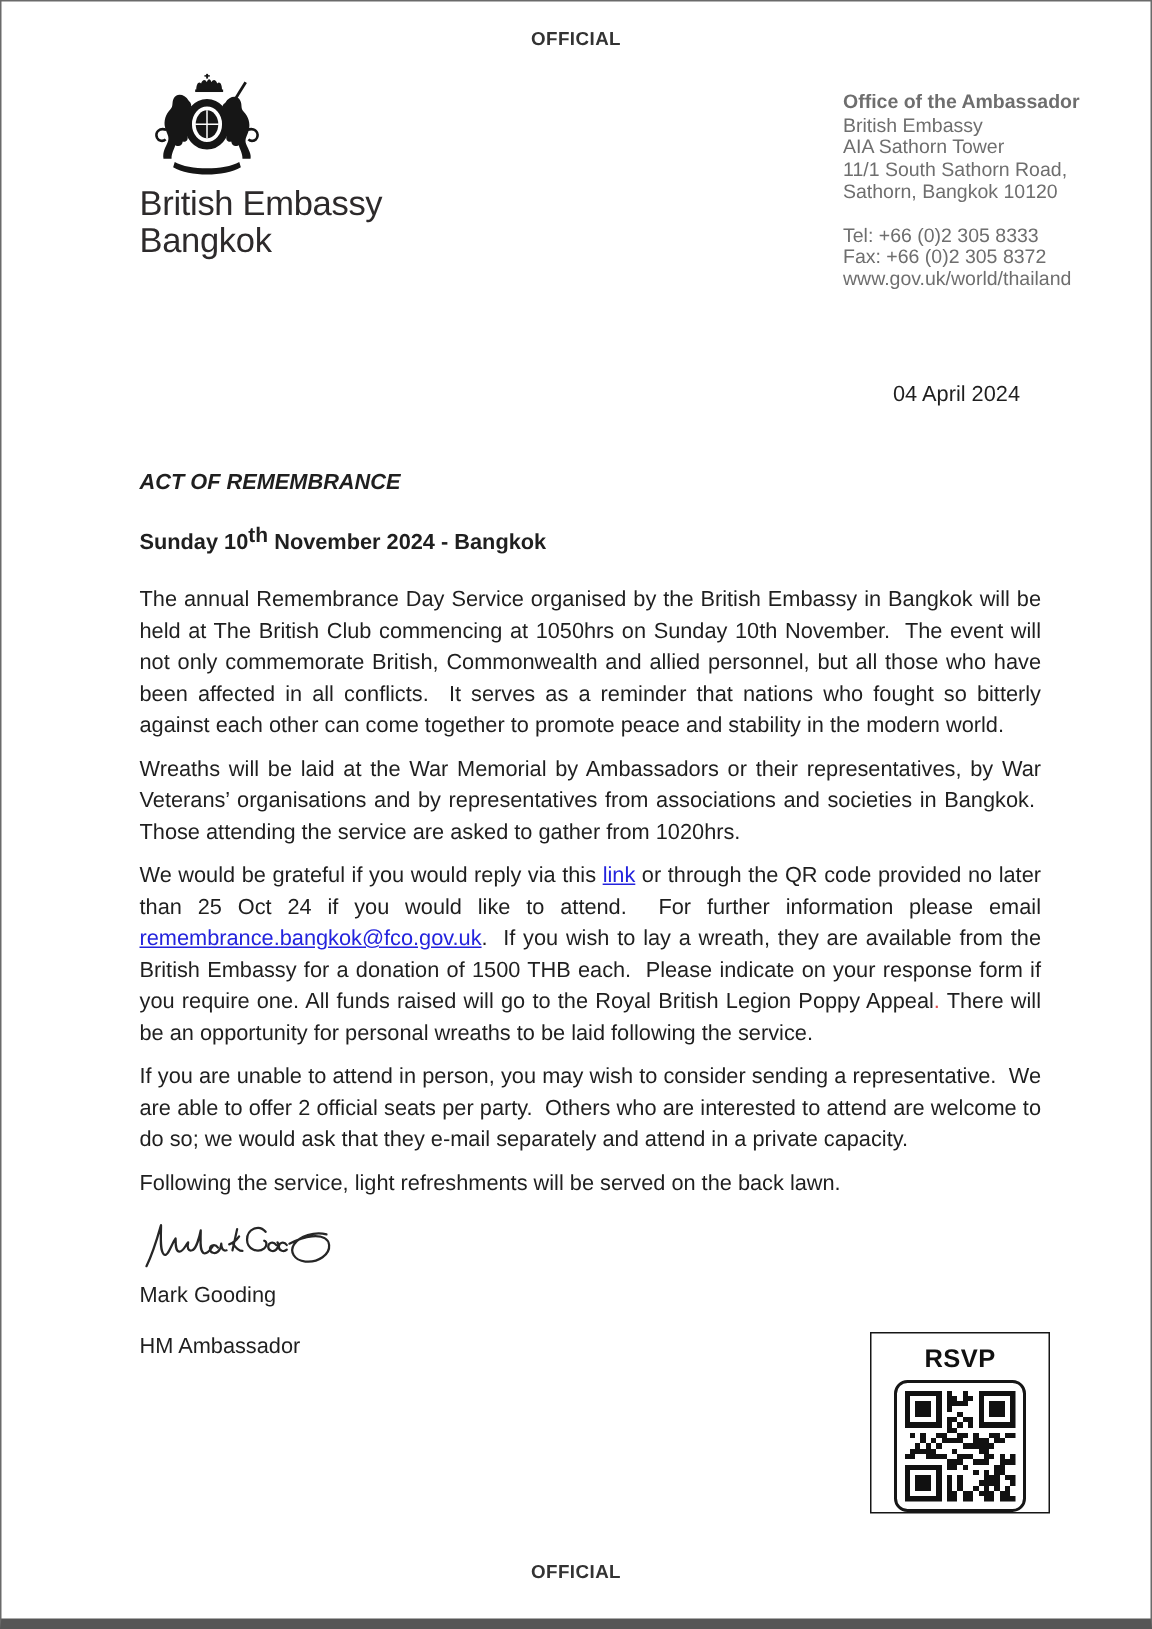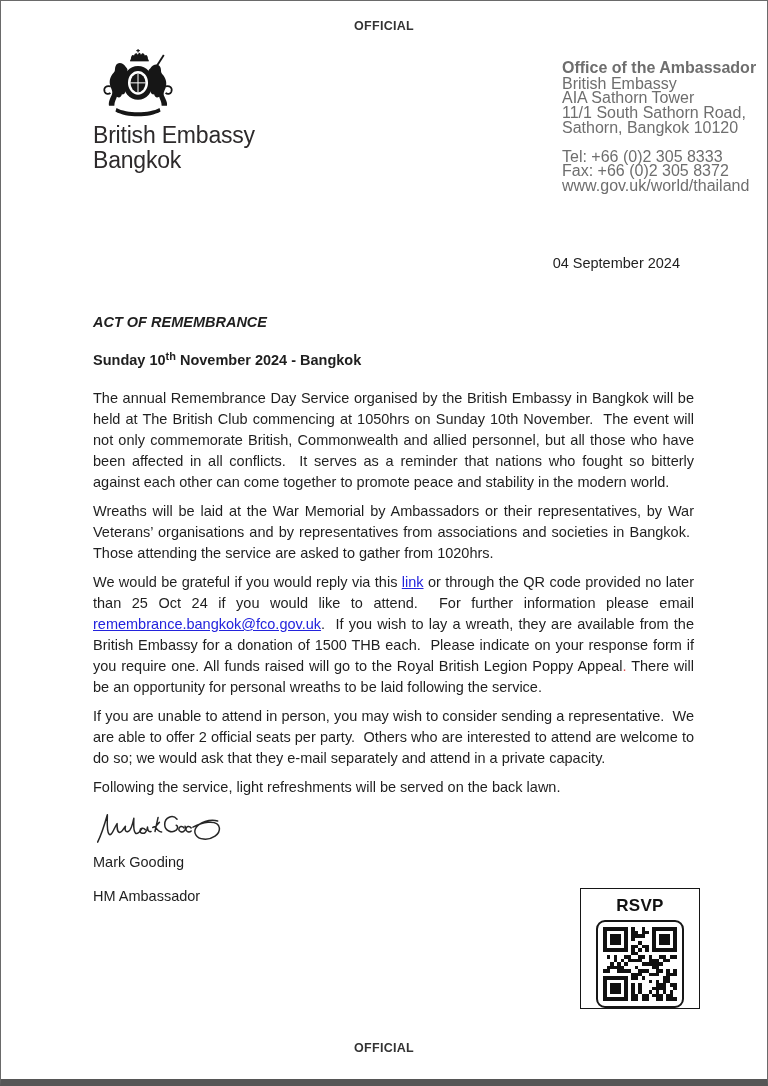--- a/index.html
+++ b/index.html
@@ -18,37 +18,37 @@
   .classification.footer { bottom:24px; }
 
   .header-row {
     position:absolute; top:44px; left:92px; width:601px;
     display:flex; justify-content:space-between; align-items:flex-start;
   }
   .logo-block { width:260px; }
   .crest { display:block; margin:4px 0 2px 2px; }
   .logo-text { font-size:23px; line-height:25px; color:#2d2a2b; letter-spacing:-.2px; }
 
-  .addr { width:132px; font-size:16px; line-height:14.7px; color:#6e6e6e; padding-top:16px; white-space:nowrap; }
+  .addr { width:132px; font-size:13px; line-height:14.7px; color:#6e6e6e; padding-top:16px; white-space:nowrap; }
   .addr .office { font-weight:700; margin-bottom:1px; }
   .addr .contact { margin-top:14px; }
 
   .body-content {
     position:absolute; top:252px; left:92px; width:601px;
     font-size:14.5px; line-height:21px; color:#1f1f1f;
   }
   .date { text-align:right; padding-right:14px; margin:0 0 38px; }
   .title { font-size:14.5px; font-weight:700; margin:0 0 13px;font-style:italic; }
   .subtitle { font-size:14.5px; font-weight:700; margin:0 0 17px; }
   p.para { margin:0 0 8px; text-align:justify; }
 
   .seg-link { color:#2323dd; text-decoration:underline; cursor:pointer; }
   .seg-red { color:#e04b4b; }
   .seg-bold { font-weight:700; }
-  .seg-sup { font-size:11px; vertical-align:5px;margin-top:22px; }
+  .seg-sup { font-size:14px; vertical-align:5px;margin-top:22px; }
 
   .closing { margin-top:12px; }
   .signature-wrap { margin:4px 0 0 2px; height:44px; }
   .signatory-name { margin-top:2px; }
   .signatory-title { margin-top:13px; }
 
   .rsvp-box {
     position:absolute; left:579px; top:887px; width:120px; height:121px;
     border:1.5px solid #161616; box-sizing:border-box; text-align:center;
     background:#fff;
@@ -107,21 +107,21 @@
       <div>Sathorn, Bangkok 10120</div>
       <div class="contact">
         <div>Tel: +66 (0)2 305 8333</div>
         <div>Fax: +66 (0)2 305 8372</div>
         <div>www.gov.uk/world/thailand</div>
       </div>
     </div>
   </div>
 
   <div class="body-content">
-    <div class="date">04 September 2024</div>
+    <div class="date">04 April 2024</div>
     <div class="title">ACT OF REMEMBRANCE</div>
     <div class="subtitle"><span>Sunday 10</span><span class="seg-sup">th</span><span> November 2024 - Bangkok</span></div>
 
     <p class="para"><span>The annual Remembrance Day Service organised by the British Embassy in Bangkok will be held at The British Club commencing at 1050hrs on Sunday 10th November.&nbsp; The event will not only commemorate British, Commonwealth and allied personnel, but all those who have been affected in all conflicts.&nbsp; It serves as a reminder that nations who fought so bitterly against each other can come together to promote peace and stability in the modern world.</span></p>
     <p class="para"><span>Wreaths will be laid at the War Memorial by Ambassadors or their representatives, by War Veterans’ organisations and by representatives from associations and societies in Bangkok.&nbsp; Those attending the service are asked to gather from 1020hrs.</span></p>
     <p class="para"><span>We would be grateful if you would reply via this </span><a class="seg-link" href="#">link</a><span> or through the QR code provided no later than 25 Oct 24 if you would like to attend.&nbsp; For further information please email </span><a class="seg-link" href="#">remembrance.bangkok@fco.gov.uk</a><span>.&nbsp; If you wish to lay a wreath, they are available from the British Embassy for a donation of 1500 THB each.&nbsp; Please indicate on your response form if you require one. All funds raised will go to the Royal British Legion Poppy Appeal</span><span class="seg-red">.</span><span> There will be an opportunity for personal wreaths to be laid following the service.</span></p>
     <p class="para"><span>If you are unable to attend in person, you may wish to consider sending a representative.&nbsp; We are able to offer 2 official seats per party.&nbsp; Others who are interested to attend are welcome to do so; we would ask that they e-mail separately and attend in a private capacity.</span></p>
     <p class="para"><span>Following the service, light refreshments will be served on the back lawn.</span></p>
 
 

